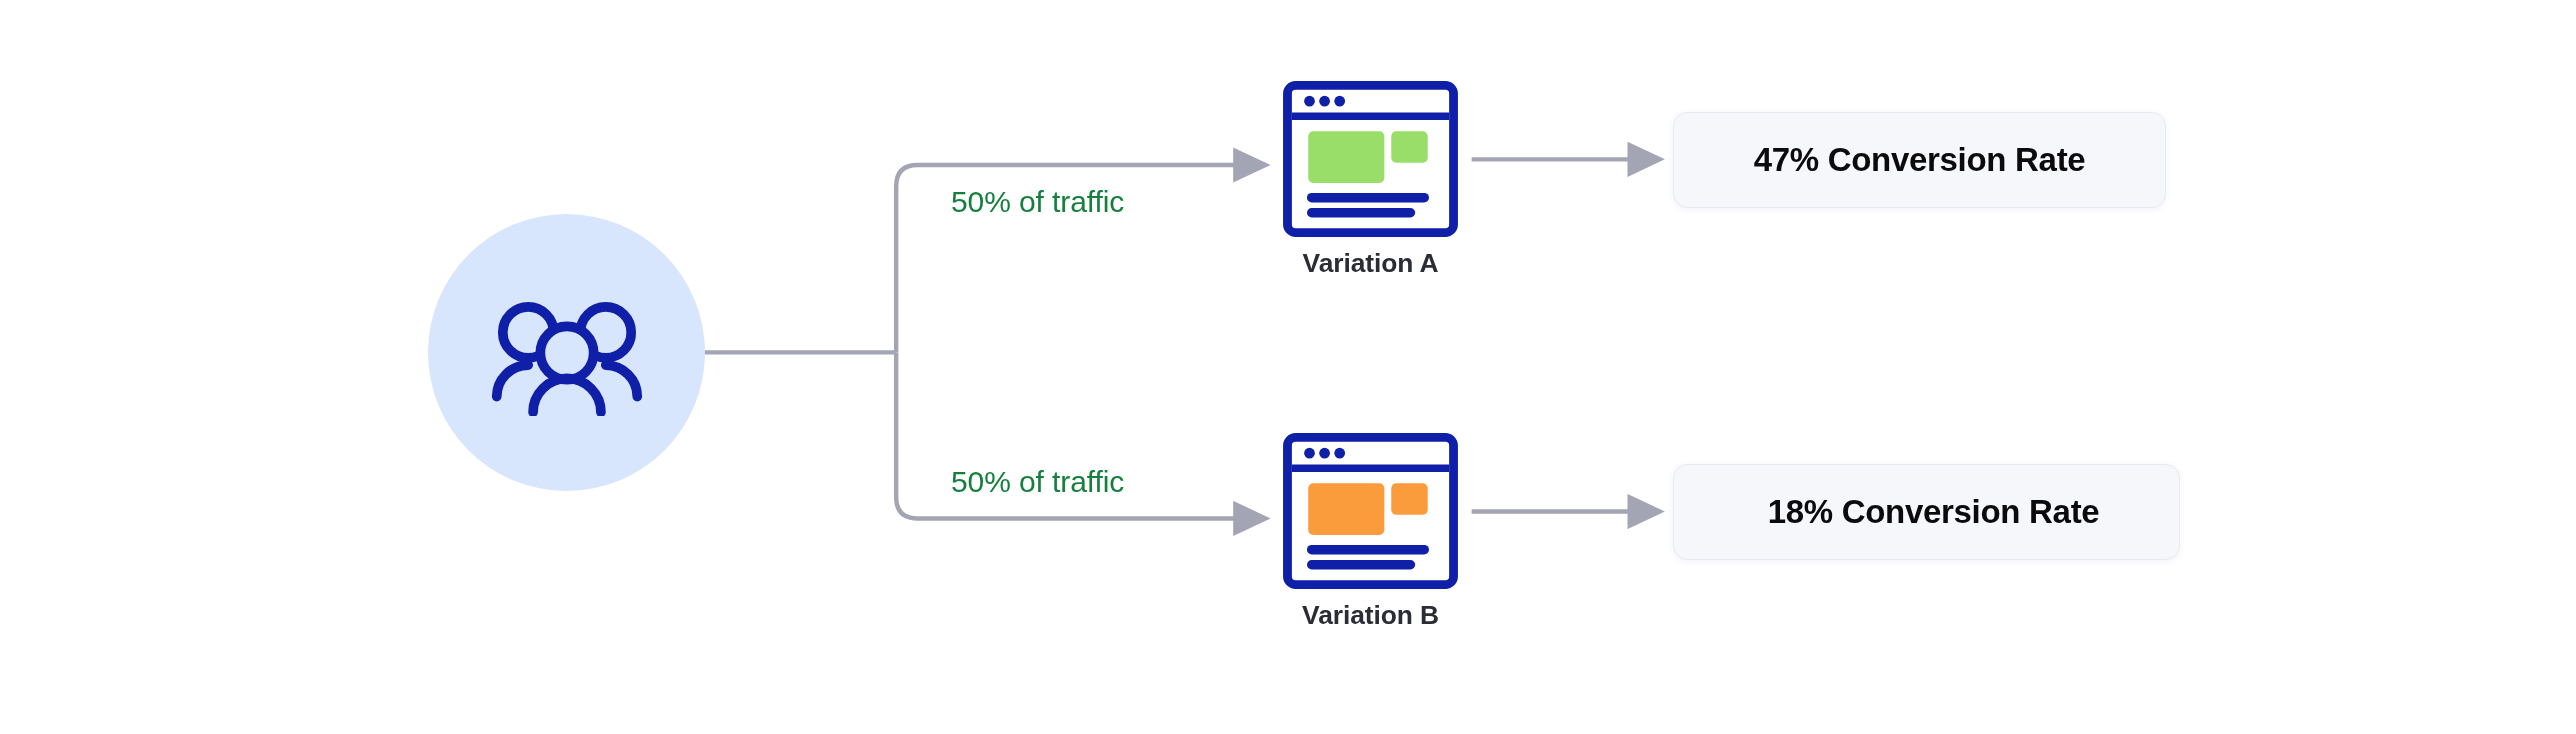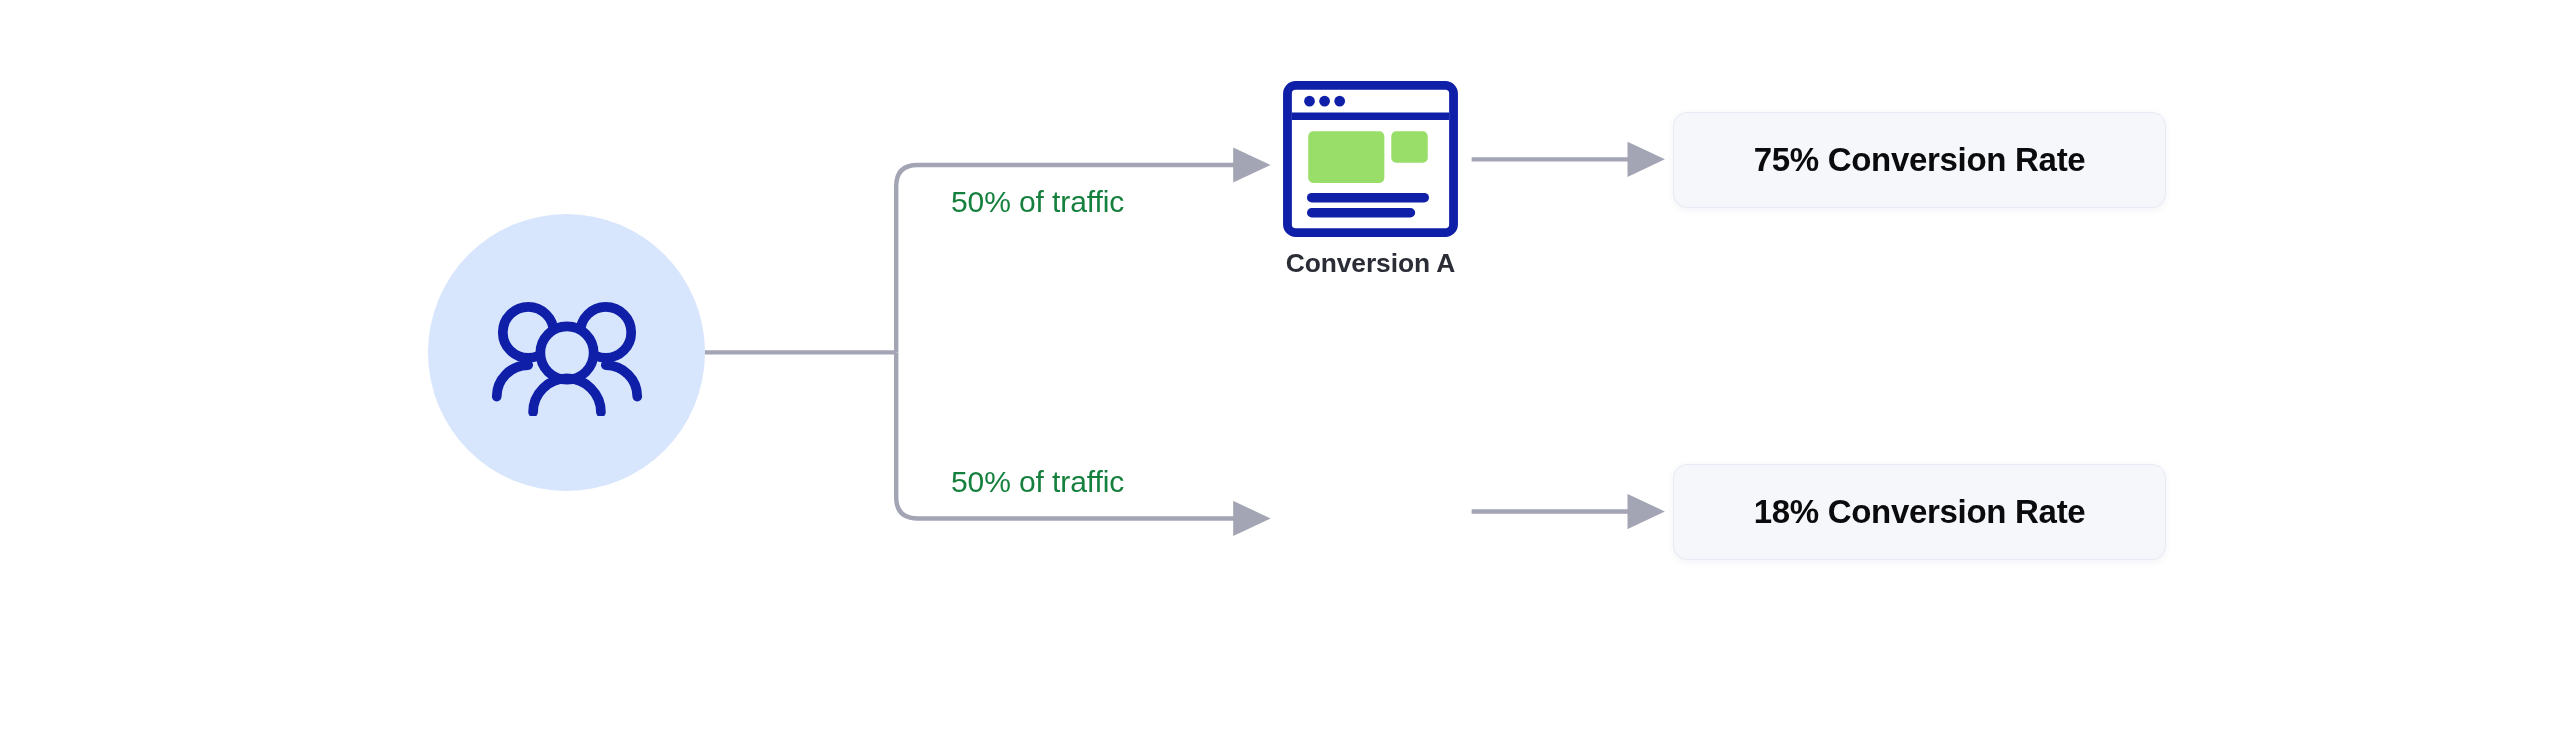--- a/index.html
+++ b/index.html
@@ -93,21 +93,21 @@
     height: 94px;
     background: #f6f7fa;
     border: 1.3px solid #e7e9f4;
     border-radius: 14px;
     box-shadow: 0 1.9px 6.3px rgba(70, 80, 160, 0.07);
     display: flex;
     align-items: center;
     justify-content: center;
   }
   #result-card-a { left: 1673px; top: 112px; }
-  #result-card-b { left: 1673px; top: 464px; }
+  #result-card-b { left: 1673px; top: 464px; padding-left: 14px; }
 
   .result-text {
     font-size: 33px;
     font-weight: 700;
     color: #0b0b0d;
     letter-spacing: -0.3px;
     white-space: nowrap;
   }
 </style>
 </head>
@@ -165,26 +165,42 @@
         <circle cx="66" cy="32" r="8.5" fill="#0f1fa8"></circle>
         <circle cx="90" cy="32" r="8.5" fill="#0f1fa8"></circle>
 
         <rect x="40" y="80" width="121" height="82" rx="8" ry="8" fill="#99de69"></rect>
         <rect x="172" y="80" width="58" height="50" rx="8" ry="8" fill="#99de69"></rect>
 
         <rect x="38" y="178" width="194" height="15" rx="7.5" ry="7.5" fill="#0f1fa8"></rect>
         <rect x="38" y="202" width="172" height="15" rx="7.5" ry="7.5" fill="#0f1fa8"></rect>
       </svg>
     </span>
-    <div class="variation-label">Conversion A</div>
-  </div>
-
+    <div class="variation-label">Variation A</div>
+  </div>
+
+  <div id="variation-b" class="variation">
+    <span>
+      <svg class="browser-mock" viewBox="0 0 278 248" xmlns="http://www.w3.org/2000/svg">
+        <rect x="7" y="7" width="264" height="234" rx="13" ry="13" fill="#ffffff" stroke="#0f1fa8" stroke-width="14"></rect>
+        <line x1="14" y1="56" x2="264" y2="56" stroke="#0f1fa8" stroke-width="12"></line>
+        <circle cx="42" cy="32" r="8.5" fill="#0f1fa8"></circle>
+        <circle cx="66" cy="32" r="8.5" fill="#0f1fa8"></circle>
+        <circle cx="90" cy="32" r="8.5" fill="#0f1fa8"></circle>
+        <rect x="40" y="80" width="121" height="82" rx="8" ry="8" fill="#fb9c3c"></rect>
+        <rect x="172" y="80" width="58" height="50" rx="8" ry="8" fill="#fb9c3c"></rect>
+        <rect x="38" y="178" width="194" height="15" rx="7.5" ry="7.5" fill="#0f1fa8"></rect>
+        <rect x="38" y="202" width="172" height="15" rx="7.5" ry="7.5" fill="#0f1fa8"></rect>
+      </svg>
+    </span>
+    <div class="variation-label">Variation B</div>
+  </div>
 
   <div id="result-card-a" class="result-card">
-    <span class="result-text">75% Conversion Rate</span>
+    <span class="result-text">47% Conversion Rate</span>
   </div>
 
   <div id="result-card-b" class="result-card">
     <span class="result-text">18% Conversion Rate</span>
   </div>
 
 </div>
 
 
 </body></html>

